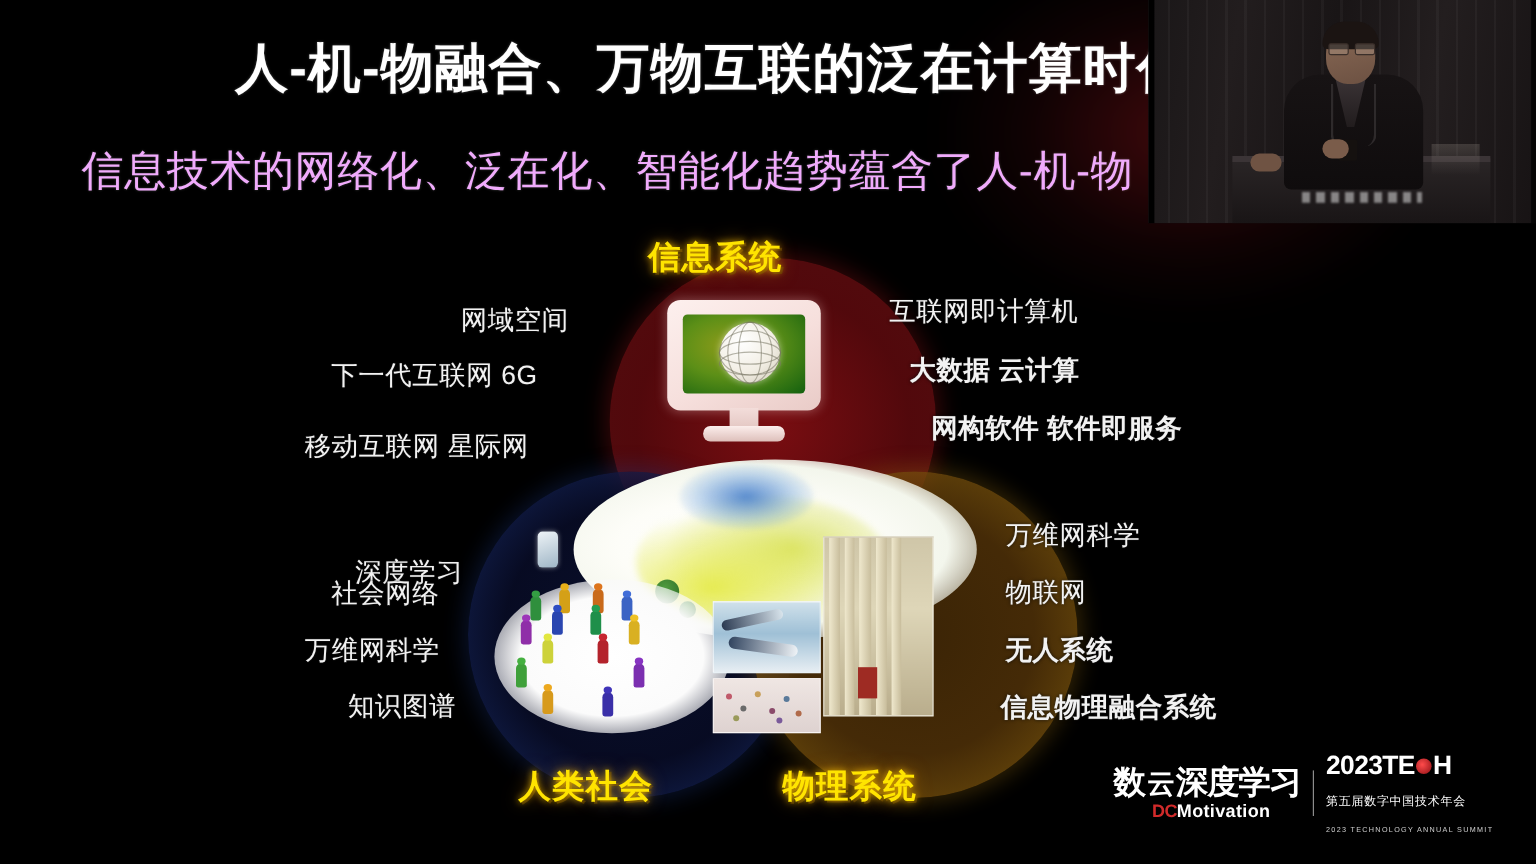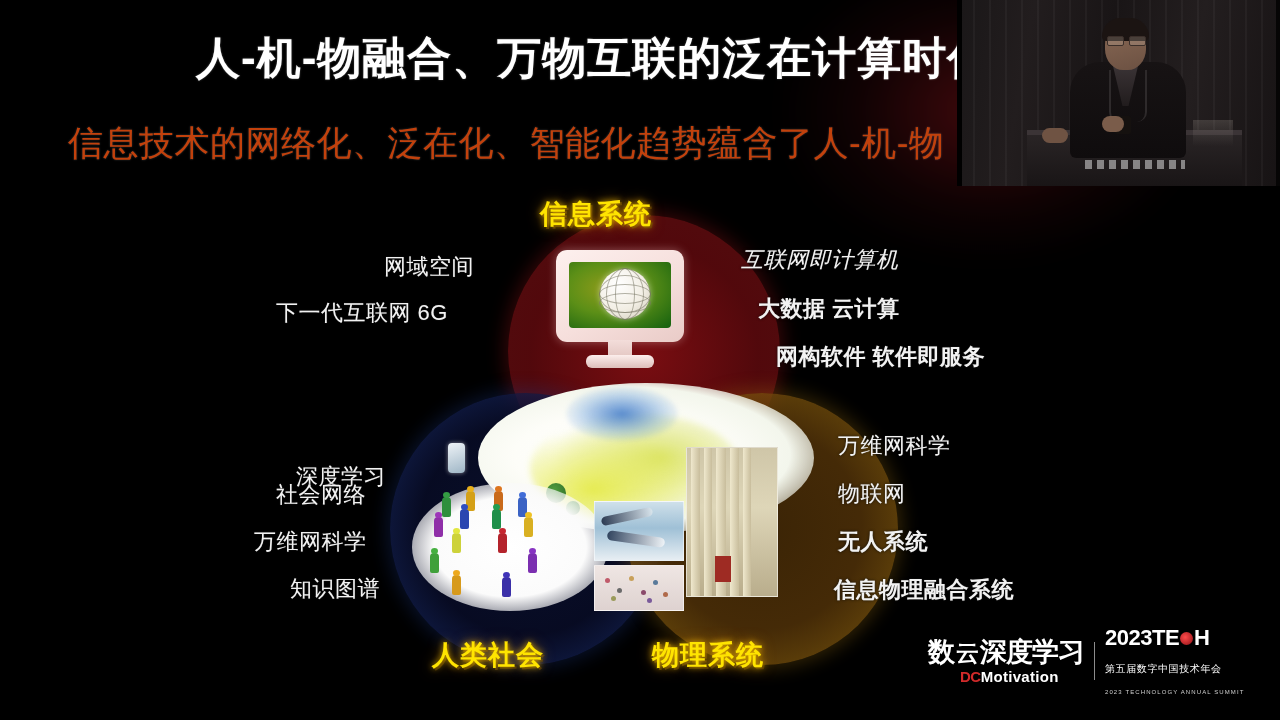--- a/index.html
+++ b/index.html
@@ -20,21 +20,21 @@
 
   
   .headline{
     position:absolute;left:196px;top:35px;
     font-size:44px;font-weight:bold;color:#fff;letter-spacing:1px;
     white-space:nowrap;line-height:1.05;
     text-shadow:0 0 2px rgba(255,255,255,.35);
   }
   .subline{
     position:absolute;left:68px;top:124px;
-    font-size:35px;font-weight:500;color:#c2410c;letter-spacing:.5px;
+    font-size:35px;font-weight:500;color:#f0abfc;letter-spacing:.5px;
     white-space:nowrap;line-height:1.1;
     text-shadow:0 0 2px rgba(255,255,255,.25);
   }
 
   
   .venn{position:absolute;left:370px;top:215px;width:540px;height:460px;}
   .circle{position:absolute;border-radius:50%;}
   .c-top{
     left:138px;top:0px;width:272px;height:272px;
     background:radial-gradient(circle at 50% 52%, rgba(128,14,18,.95) 0%, rgba(96,10,14,.85) 58%, rgba(150,22,26,.55) 86%, rgba(60,6,8,.15) 100%);
@@ -290,22 +290,23 @@
       <span style="left:52px;top:32px;background:#7a5a9a;"></span>
     </div>
   </div>
 
   <div class="venn-label" id="lbl-info">信息系统</div>
   <div class="venn-label" id="lbl-human">人类社会</div>
   <div class="venn-label" id="lbl-phys">物理系统</div>
 
   <div class="kw" style="left:384px;top:252px;">网域空间</div>
   <div class="kw" style="left:276px;top:298px;">下一代互联网  6G</div>
-
-  <div class="kw" style="left:741px;top:245px;font-style:italic;">互联网即计算机</div>
+  <div class="kw" style="left:254px;top:357px;">移动互联网  星际网</div>
+
+  <div class="kw" style="left:741px;top:245px;">互联网即计算机</div>
   <div class="kw big" style="left:758px;top:294px;">大数据      云计算</div>
   <div class="kw big" style="left:776px;top:342px;">网构软件    软件即服务</div>
 
   <div class="kw" style="left:296px;top:434px;margin-top:28px;">深度学习</div>
   <div class="kw" style="left:276px;top:480px;">社会网络</div>
   <div class="kw" style="left:254px;top:527px;">万维网科学</div>
   <div class="kw" style="left:290px;top:574px;">知识图谱</div>
 
   <div class="kw" style="left:838px;top:431px;">万维网科学</div>
   <div class="kw" style="left:838px;top:479px;">物联网</div>

